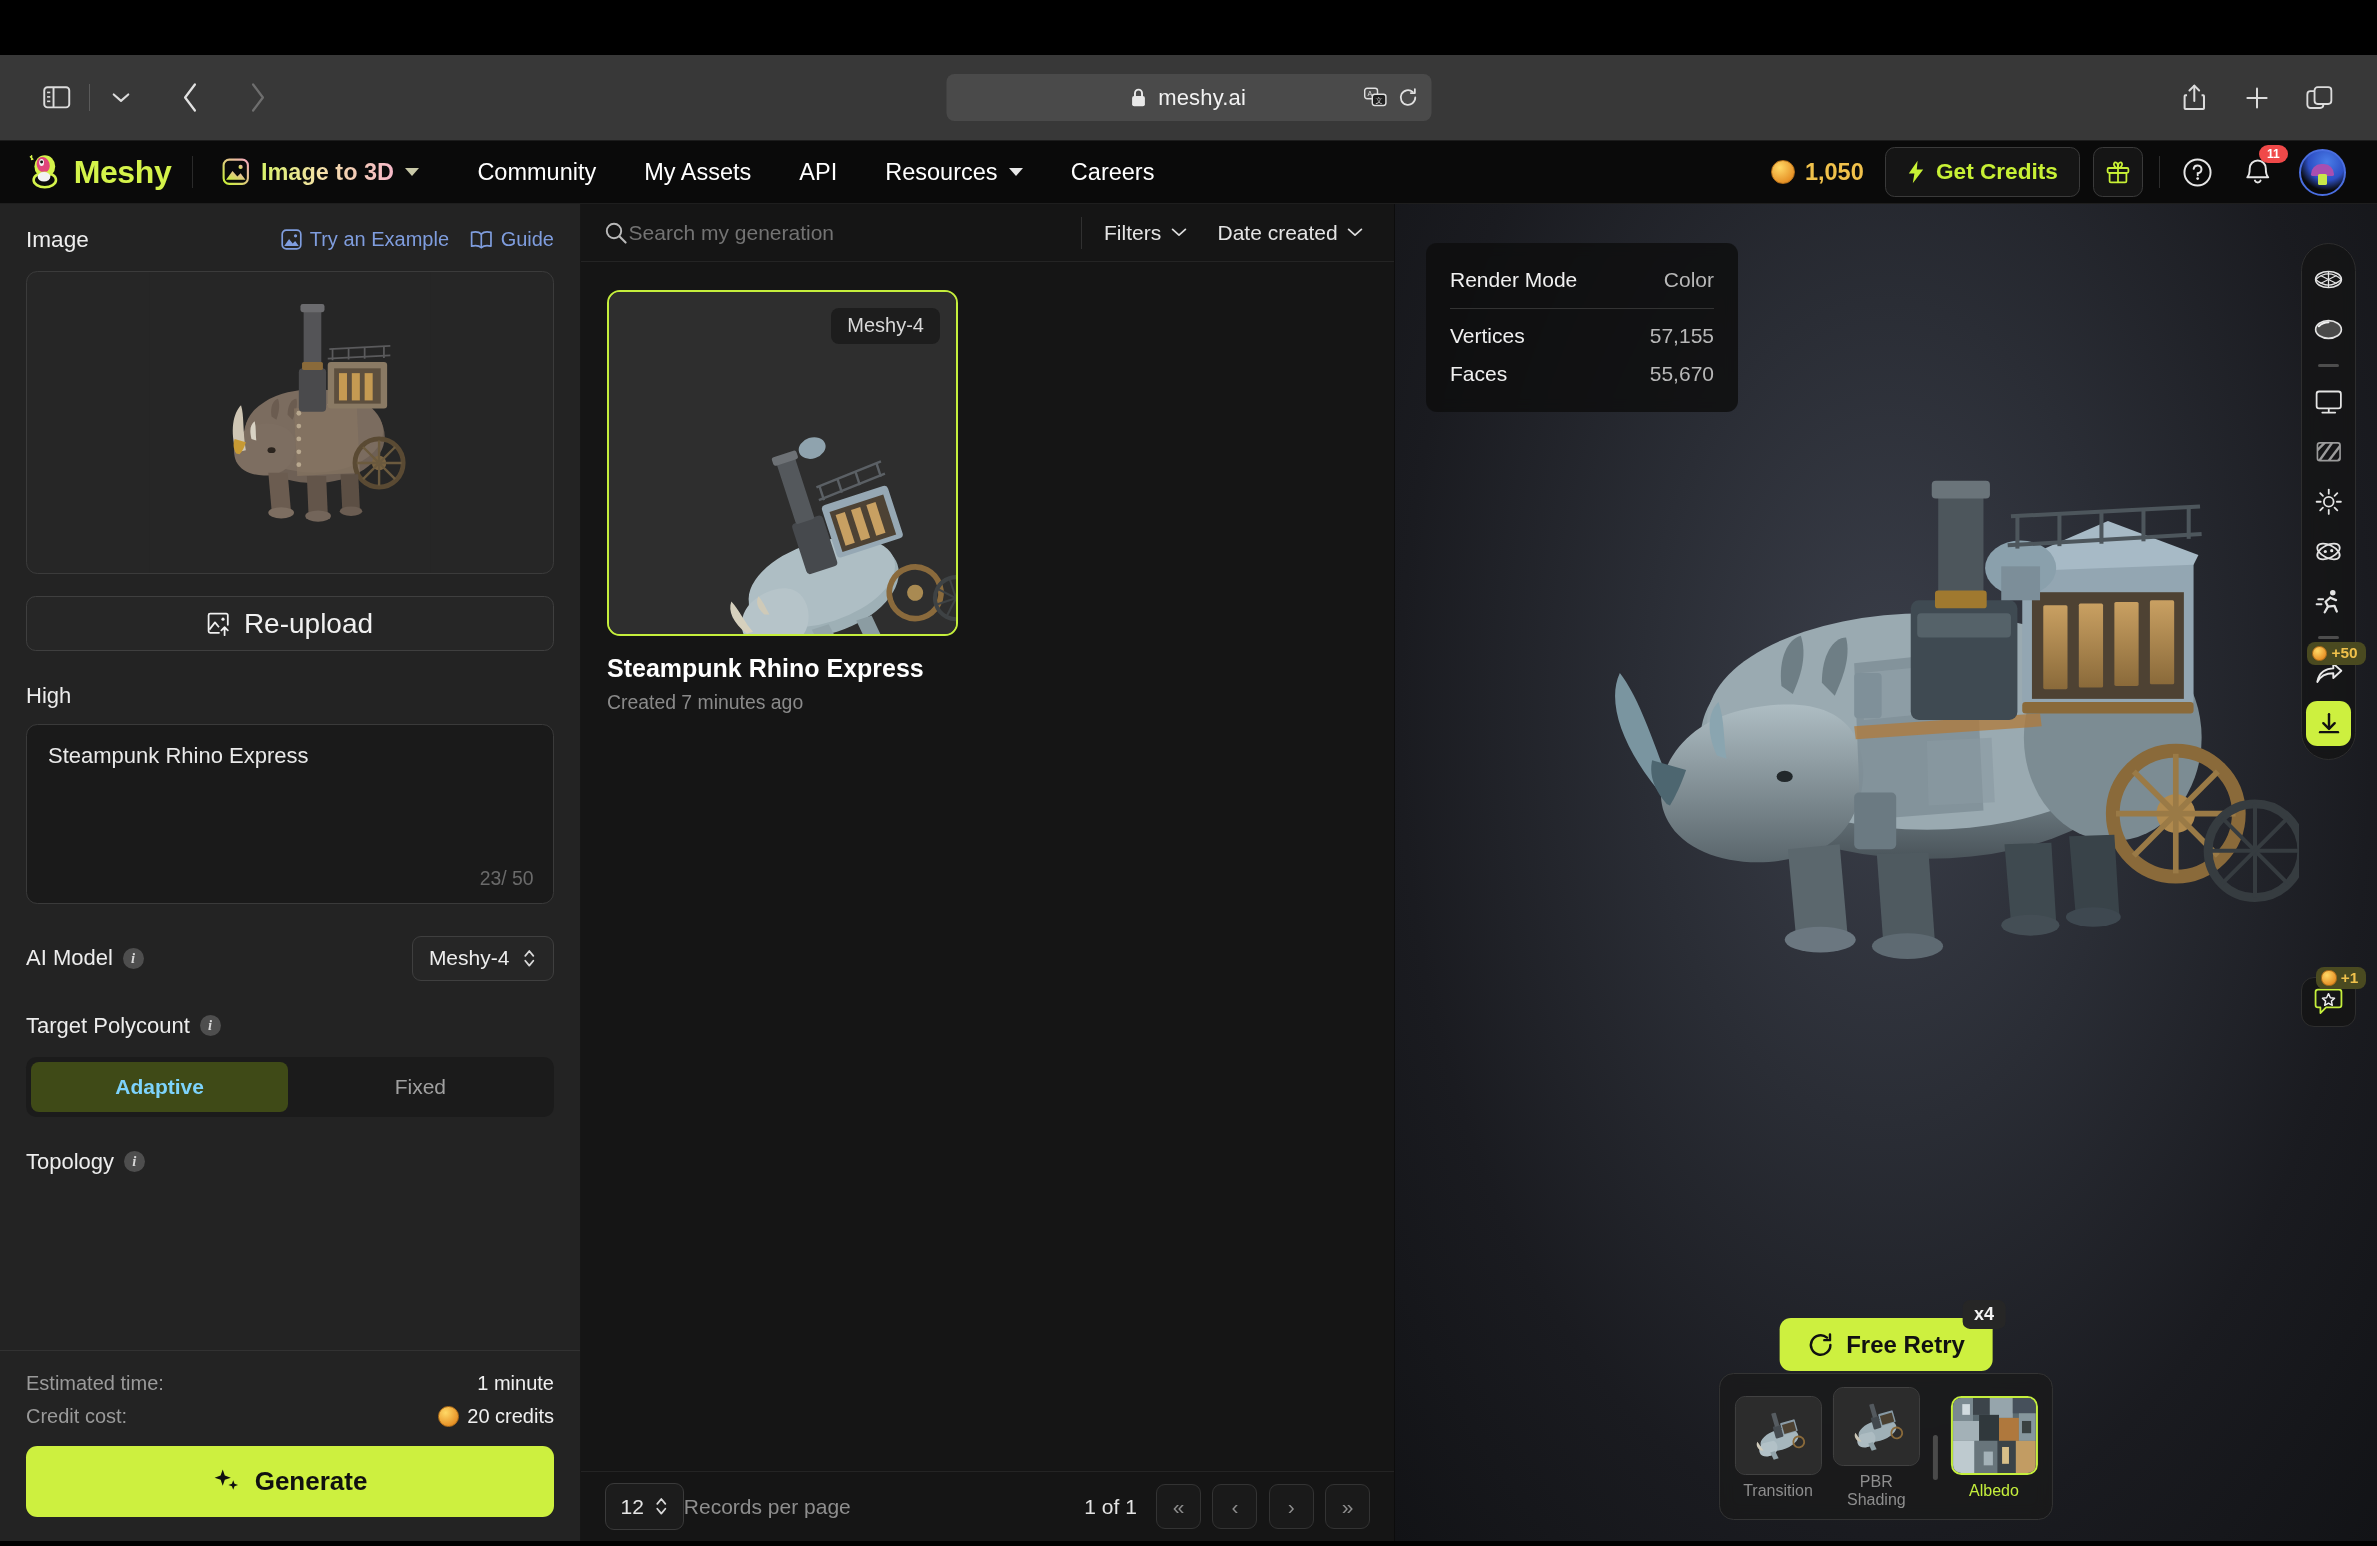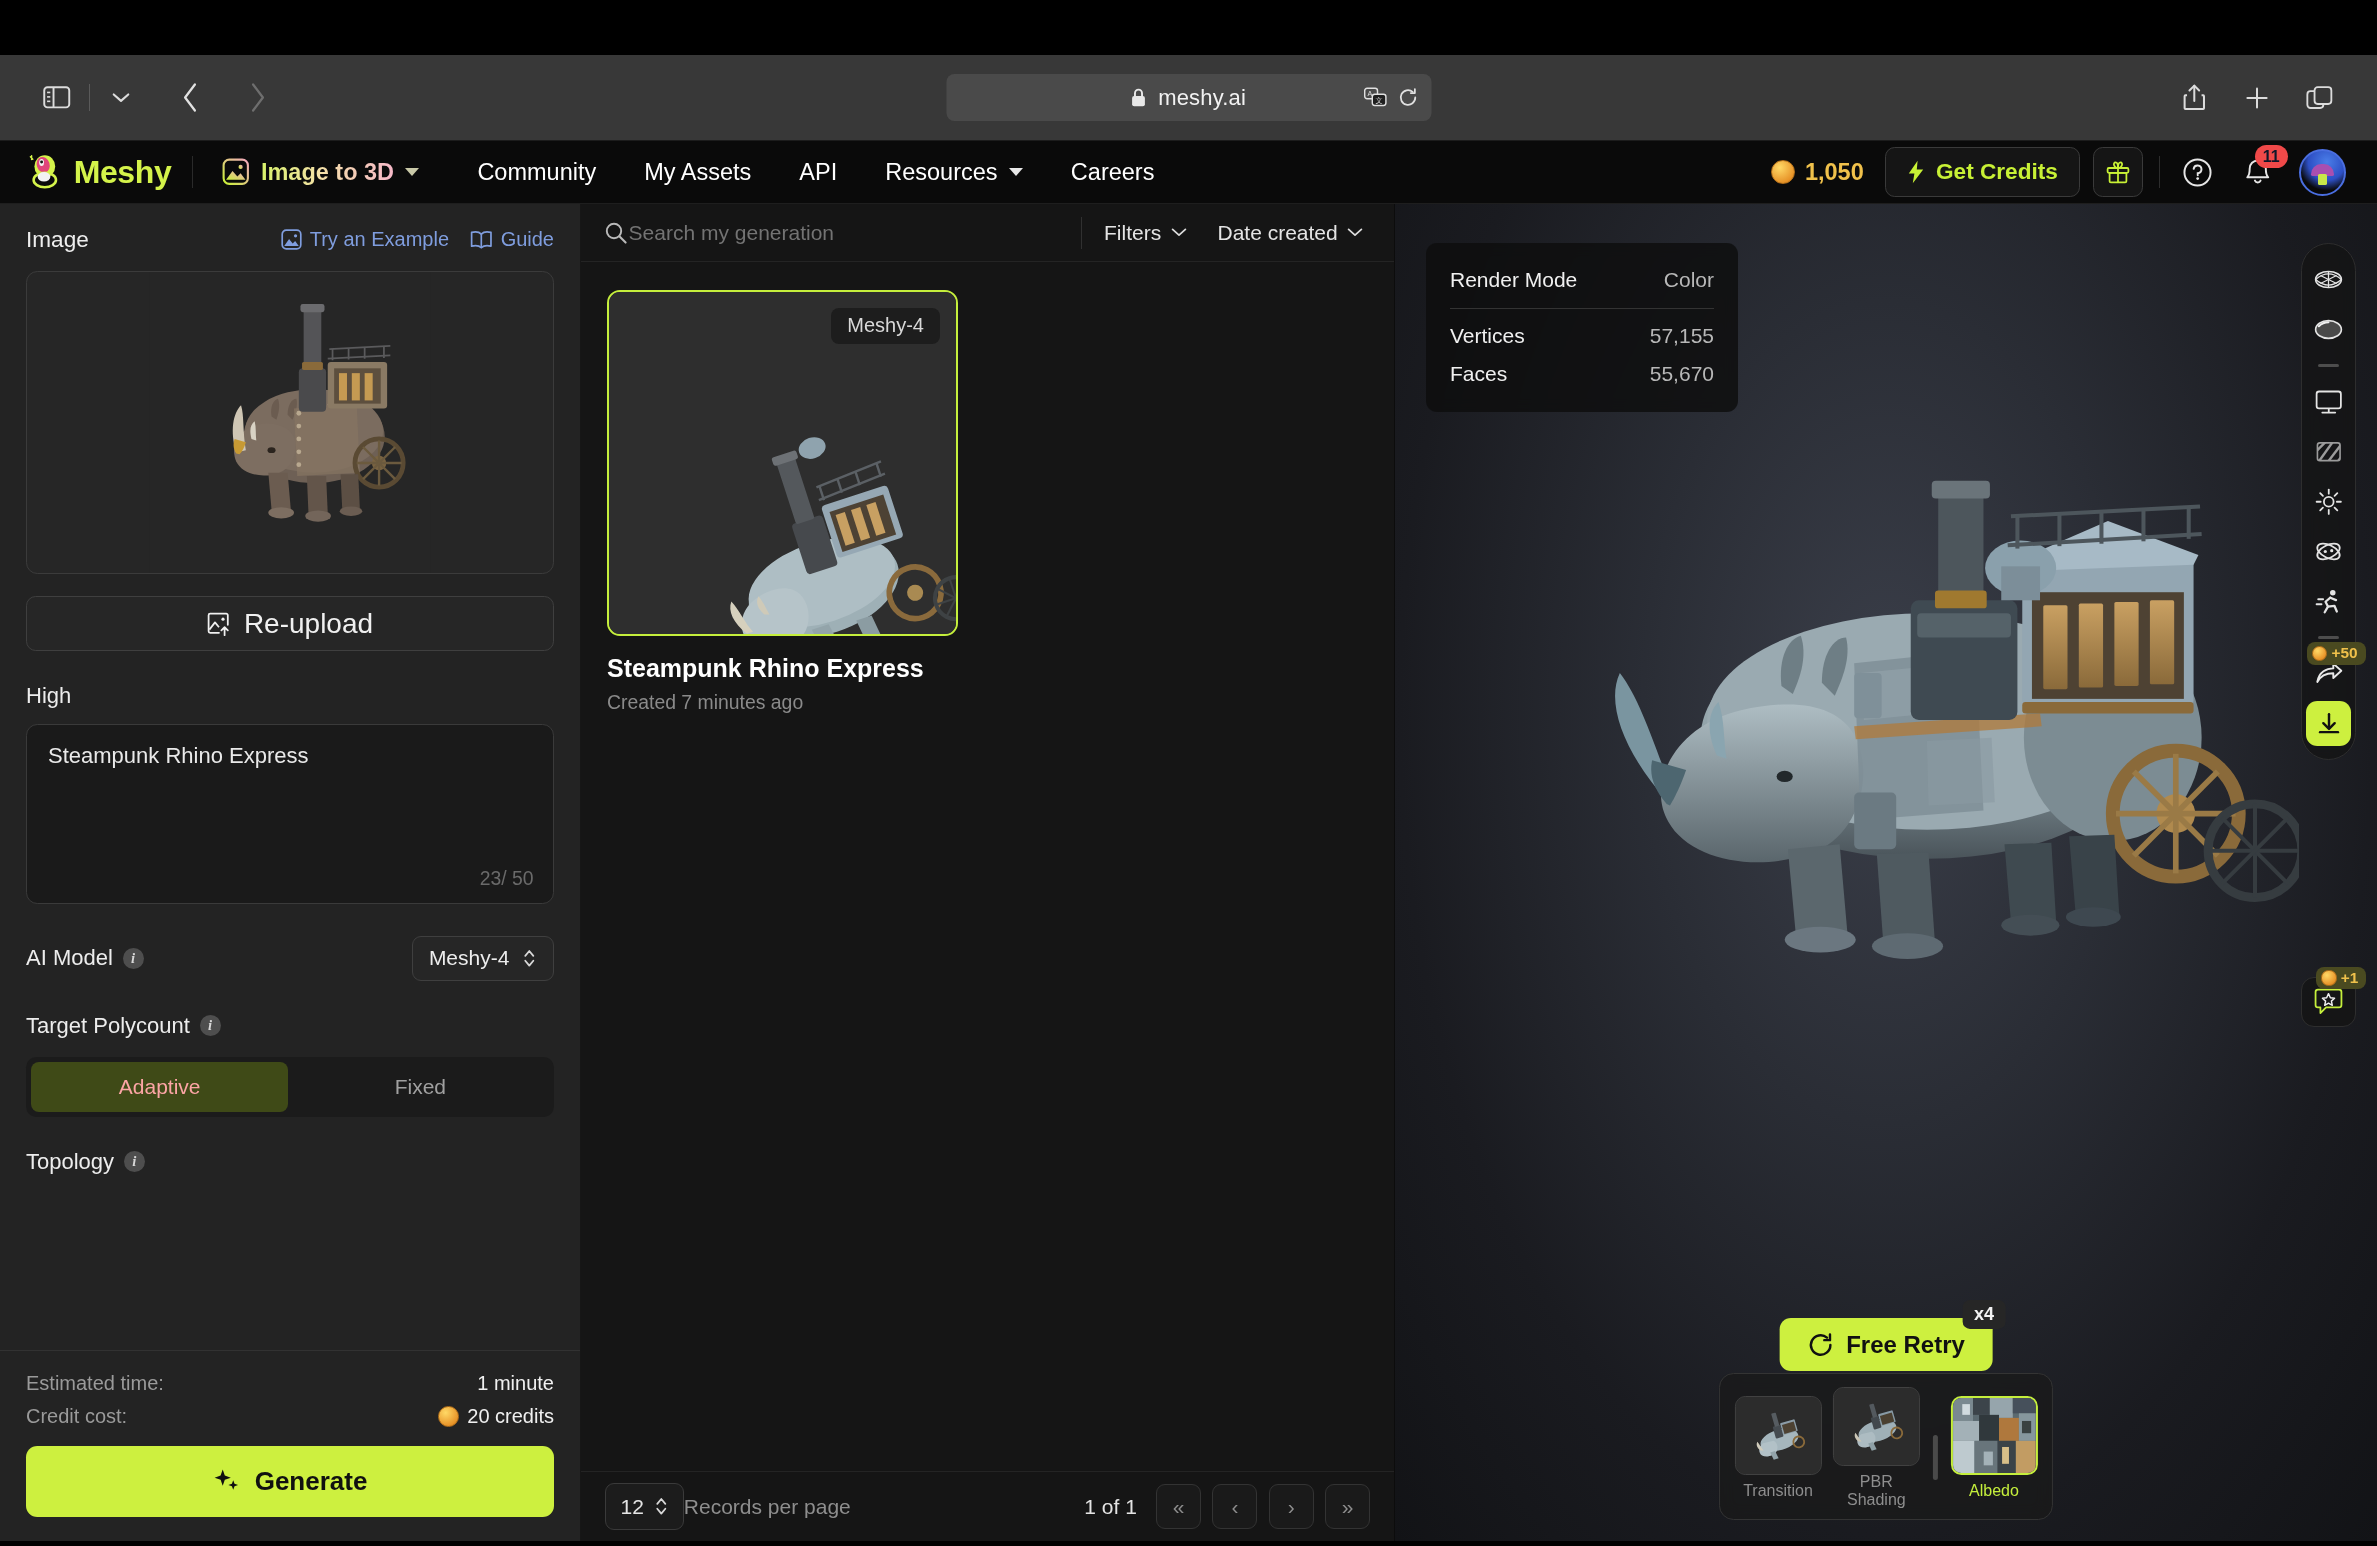--- a/index.html
+++ b/index.html
@@ -75,22 +75,22 @@
   }
   .get-credits span { font-size: 22.6px; font-weight: 600; color: #c8f135; }
   .gift-btn {
     width: 50px; height: 50px; margin-left: 13px; border: 0.8px solid #3a3a3a;
     border-radius: 9.7px; background: #151515; display: flex; align-items: center;
     justify-content: center; cursor: pointer;
   }
   .hdr-sep { width: 0.8px; height: 32px; background: #2d2d2d; margin: 0 16px; }
   .bell-wrap { position: relative; width: 44px; height: 44px; display:flex; align-items:center; justify-content:center; cursor: pointer; }
   .badge {
-    position: absolute; top: -4.9px; right: -8px; background: #f04949; color: #0f172a;
-    font-size: 16px; font-weight: bold; border-radius: 16px; padding: 1.6px 8px; min-width: 27.5px;
+    position: absolute; top: -4.9px; right: -8px; background: #f04949; color: #ffffff;
+    font-size: 12px; font-weight: bold; border-radius: 16px; padding: 1.6px 8px; min-width: 27.5px;
     text-align: right; line-height: 1.25;
   }
   .avatar {
     width: 47px; height: 47px; border-radius: 50%; margin-left: 19.4px; cursor: pointer;
     background: radial-gradient(circle at 60% 25%, #4a7de8 0%, #2d4fc4 45%, #090909 70%);
     border: 2.4px solid #4a6ee0; display: flex; align-items: center; justify-content: center;
     position: relative; overflow: hidden;
   }
   .avatar .mush-cap {
     width: 22.6px; height: 12px; background: #a84fb0; border-radius: 13px 13px 2.4px 2.4px;
@@ -141,21 +141,21 @@
   }
   .select-chip span { font-size: 21px; color: #ededed; }
   .seg {
     margin-top: 18px; height: 60px; background: #1b1b1b; border-radius: 10.5px;
     display: flex; padding: 4.9px; gap: 3.2px;
   }
   .seg-btn {
     flex: 1; display: flex; align-items: center; justify-content: center; border-radius: 8px;
     font-size: 21px; color: #a0a0a0; cursor: pointer;
   }
-  .seg-btn.active { background: #3f4a17; color: #fca5a5; font-weight: 400; }
+  .seg-btn.active { background: #3f4a17; color: #7dd3fc; font-weight: 700; }
   .seg4 { margin-top: 14.6px; height: 60px; background: #1b1b1b; border-radius: 10.5px;
           display: flex; padding: 4.9px; gap: 0; position: relative; }
   .seg4 .seg-btn { flex: 1; }
   .seg4 .vline { width: 0.8px; height: 27.5px; background: #3d3d3d; align-self: center; }
   .sb-footer {
     border-top: 0.8px solid #323232; padding: 21px 26px 24px 26px; background: #232323;
   }
   .foot-row { display: flex; align-items: center; margin-bottom: 9.7px; }
   .foot-key { font-size: 20px; color: #9a9a9a; }
   .foot-val { margin-left: auto; font-size: 20px; color: #f0f0f0; display: flex; align-items: center; gap: 8px; }

